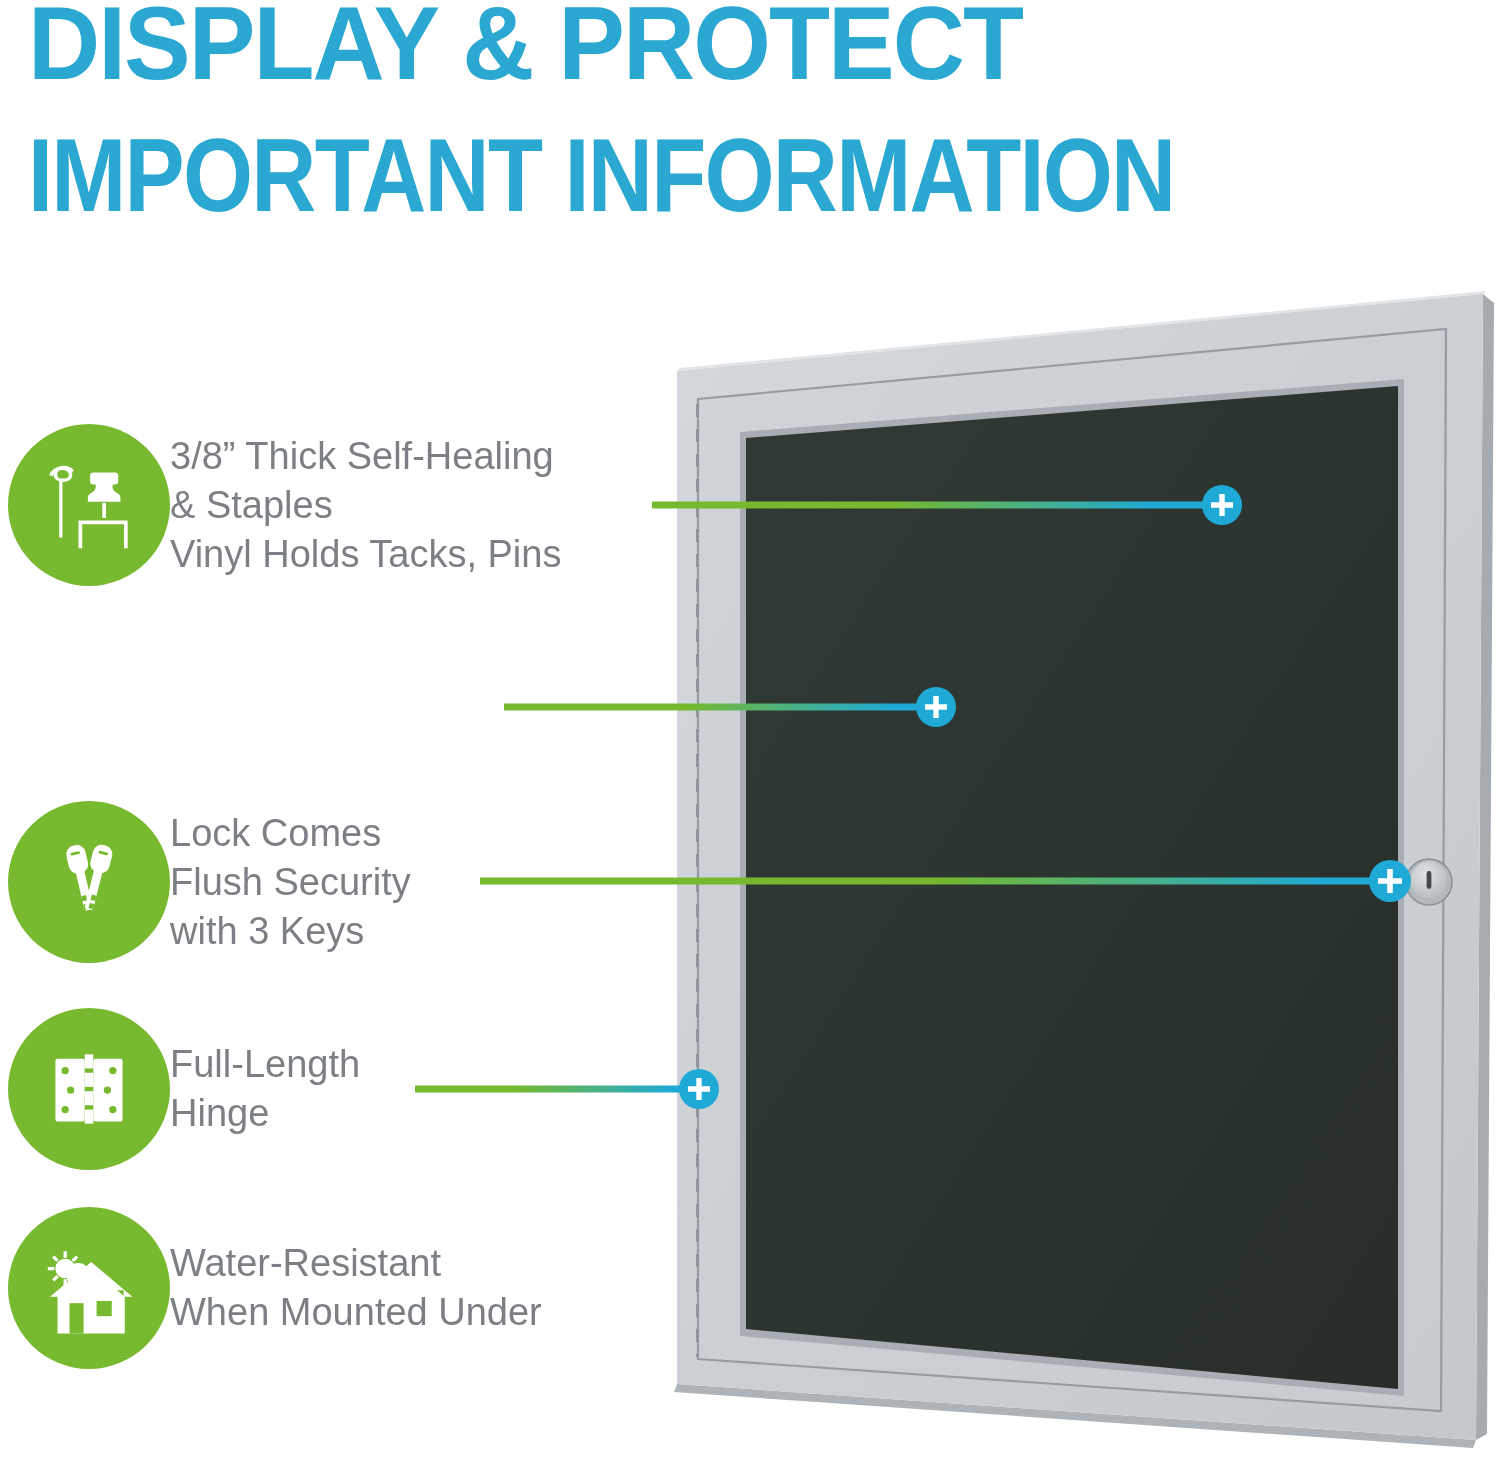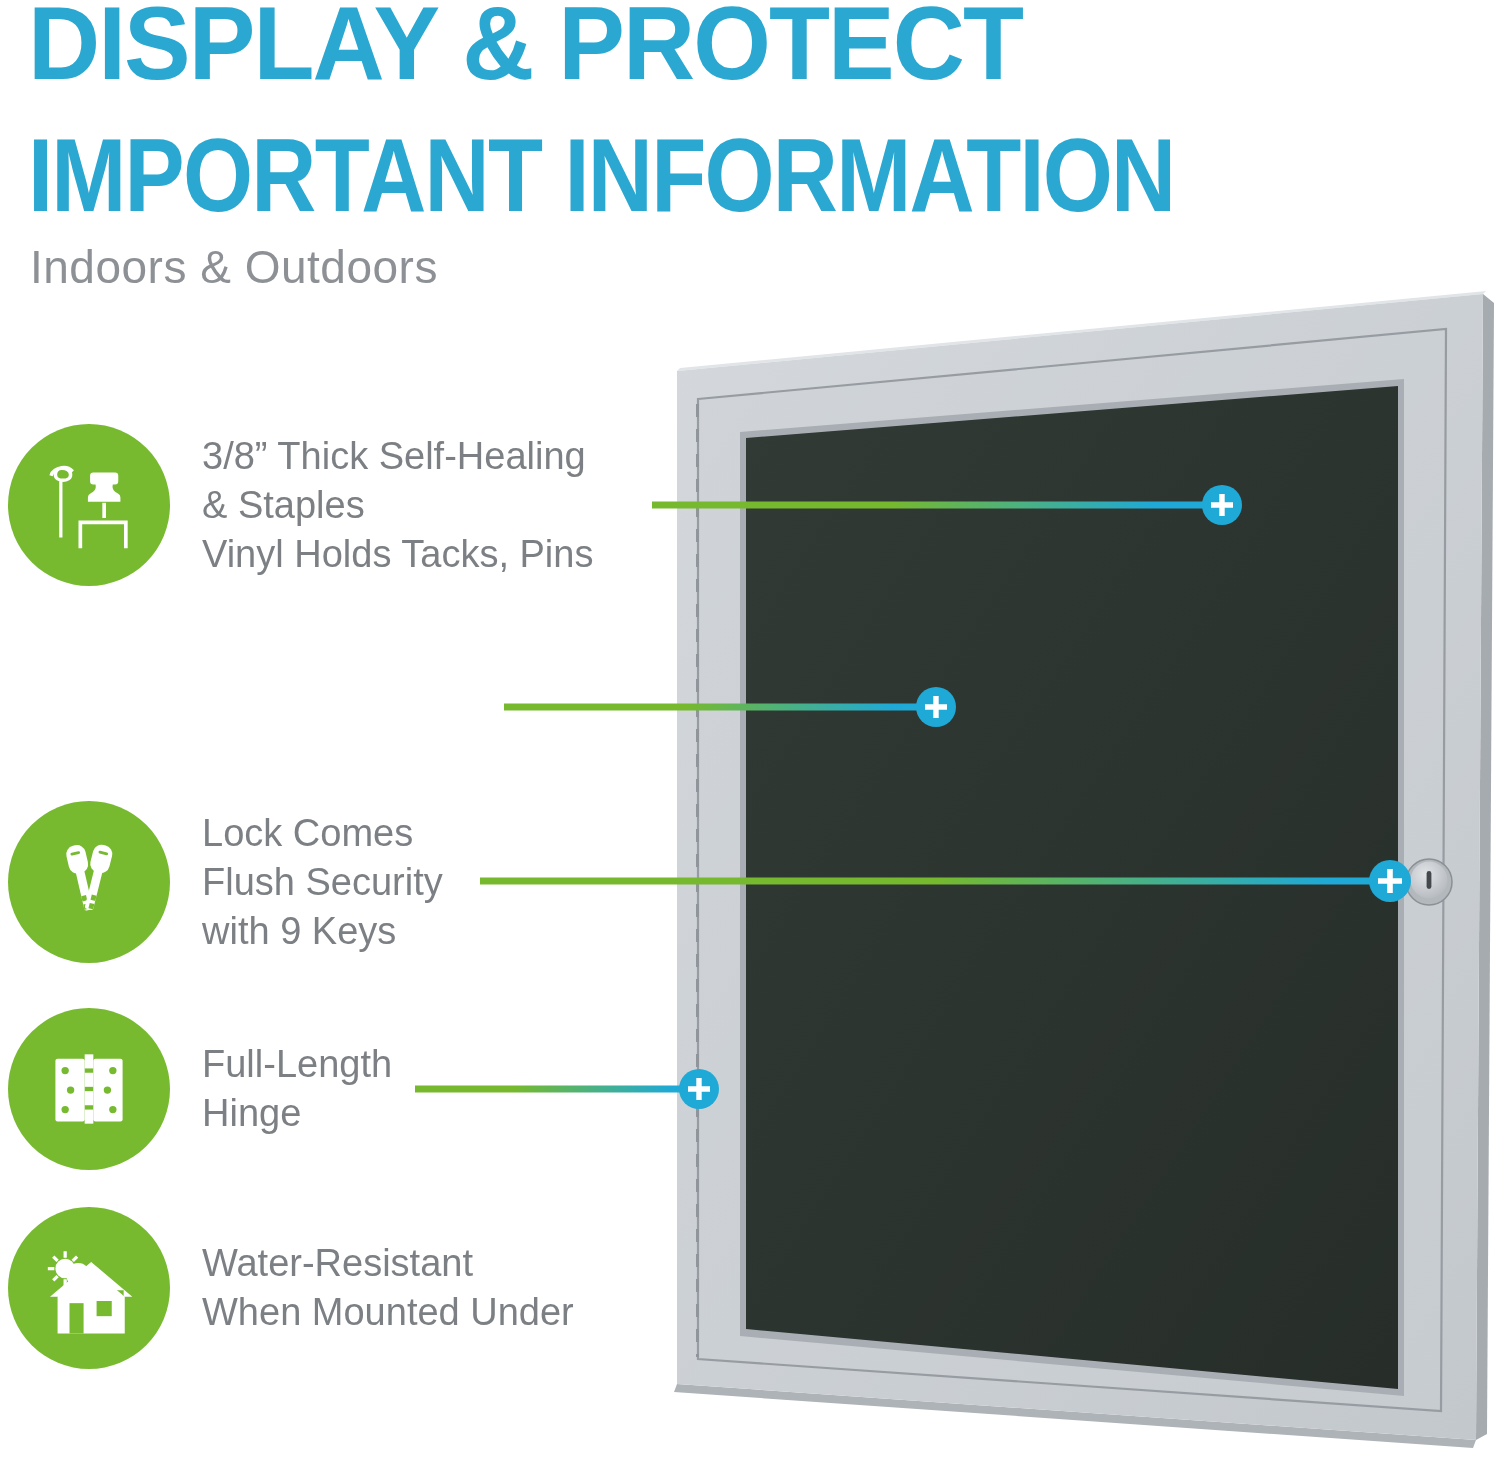--- a/index.html
+++ b/index.html
@@ -11,37 +11,36 @@
   html,body{background:#fff}
   .canvas{position:relative;width:1500px;height:1457px;background:#fff;overflow:hidden;
           font-family:"Liberation Sans",sans-serif;}
   .title-line{position:absolute;left:28px;color:var(--accent_blue,#2BA8D1);
       font-weight:bold;font-size:103px;line-height:1.05;letter-spacing:-2px;
       transform:scaleX(.90);transform-origin:0 0;white-space:nowrap}
   .t1{top:-10px;transform:scaleX(.97)}
   .t2{top:122px;transform:scaleX(.875)}
   .subtitle{position:absolute;left:30px;top:240px;color:var(--subtitle_gray,#8D9195);
       font-size:46px;letter-spacing:.5px;white-space:nowrap}
-  .feature{position:absolute;left:8px;display:flex;align-items:center;gap:32px}
+  .feature{position:absolute;left:8px;display:flex;align-items:center;}
   .f1{top:424px}.f2{top:626px}.f3{top:801px}.f4{top:1008px}.f5{top:1207px}
   .icon-circle{width:162px;height:162px;border-radius:50%;background:var(--green,#77BA30);
       flex:0 0 auto;display:flex;align-items:center;justify-content:center}
   .icon-circle svg{width:104px;height:104px;display:block}
   .f-text{color:var(--text_gray,#7C8084);font-size:38px;line-height:49px}
   .f-text div{white-space:nowrap}
   .board-svg{position:absolute;left:0;top:0;width:1500px;height:1457px}
 </style>
 </head>
 <body>
 
 <div class="canvas">
 
   <div class="title-line t1">DISPLAY &amp; PROTECT</div>
   <div class="title-line t2">IMPORTANT INFORMATION</div>
-  <div class="subtitle">Indoors &amp; Outdoors</div>
 
   <div class="feature f1">
     <div class="icon-circle">
       <svg viewBox="0 0 96 96" fill="none" stroke="#fff" stroke-width="3.2">
         <path d="M13 21 C15 12 31 12 31 20 C31 27 17 27 17 20 C17 13 27 11 33 17"></path>
         <path d="M22 26 L22 78" stroke-width="3"></path>
         <path d="M52 18 h20 a3 3 0 0 1 3 3 v5 a3 3 0 0 1 -3 3 h-2 c-1 4 1 6.5 5 8.5 a4 4 0 0 1 2 3.5 v4 h-30 v-4 a4 4 0 0 1 2 -3.5 c4 -2 6 -4.5 5 -8.5 h-2 a3 3 0 0 1 -3 -3 v-5 a3 3 0 0 1 3 -3 z" fill="#fff" stroke="none"></path>
         <path d="M62 46 L62 60" stroke-width="3.4"></path>
         <path d="M40 88 V64 H82 V88" stroke-width="3.4"></path>
       </svg>
@@ -69,21 +68,21 @@
           <rect x="50" y="36" width="8" height="38" rx="2"></rect>
           <rect x="53.5" y="60" width="4.5" height="5" fill="#77BA30"></rect>
           <rect x="53.5" y="68" width="4.5" height="5" fill="#77BA30"></rect>
           <rect x="50" y="19" width="9" height="2.6" fill="#77BA30" rx="1.3"></rect>
         </g>
       </svg>
     </div>
     <div class="f-text">
       <div>Lock Comes</div>
       <div>Flush Security</div>
-      <div>with 9 Keys</div>
+      <div>with 3 Keys</div>
     </div>
   </div>
 
   <div class="feature f4">
     <div class="icon-circle">
       <svg viewBox="0 0 96 96">
         <rect x="17" y="20" width="27" height="58" rx="2" fill="#fff"></rect>
         <rect x="52" y="20" width="27" height="58" rx="2" fill="#fff"></rect>
         <rect x="44" y="16" width="8" height="13" fill="#fff"></rect>
         <rect x="44" y="33" width="8" height="13" fill="#fff"></rect>

